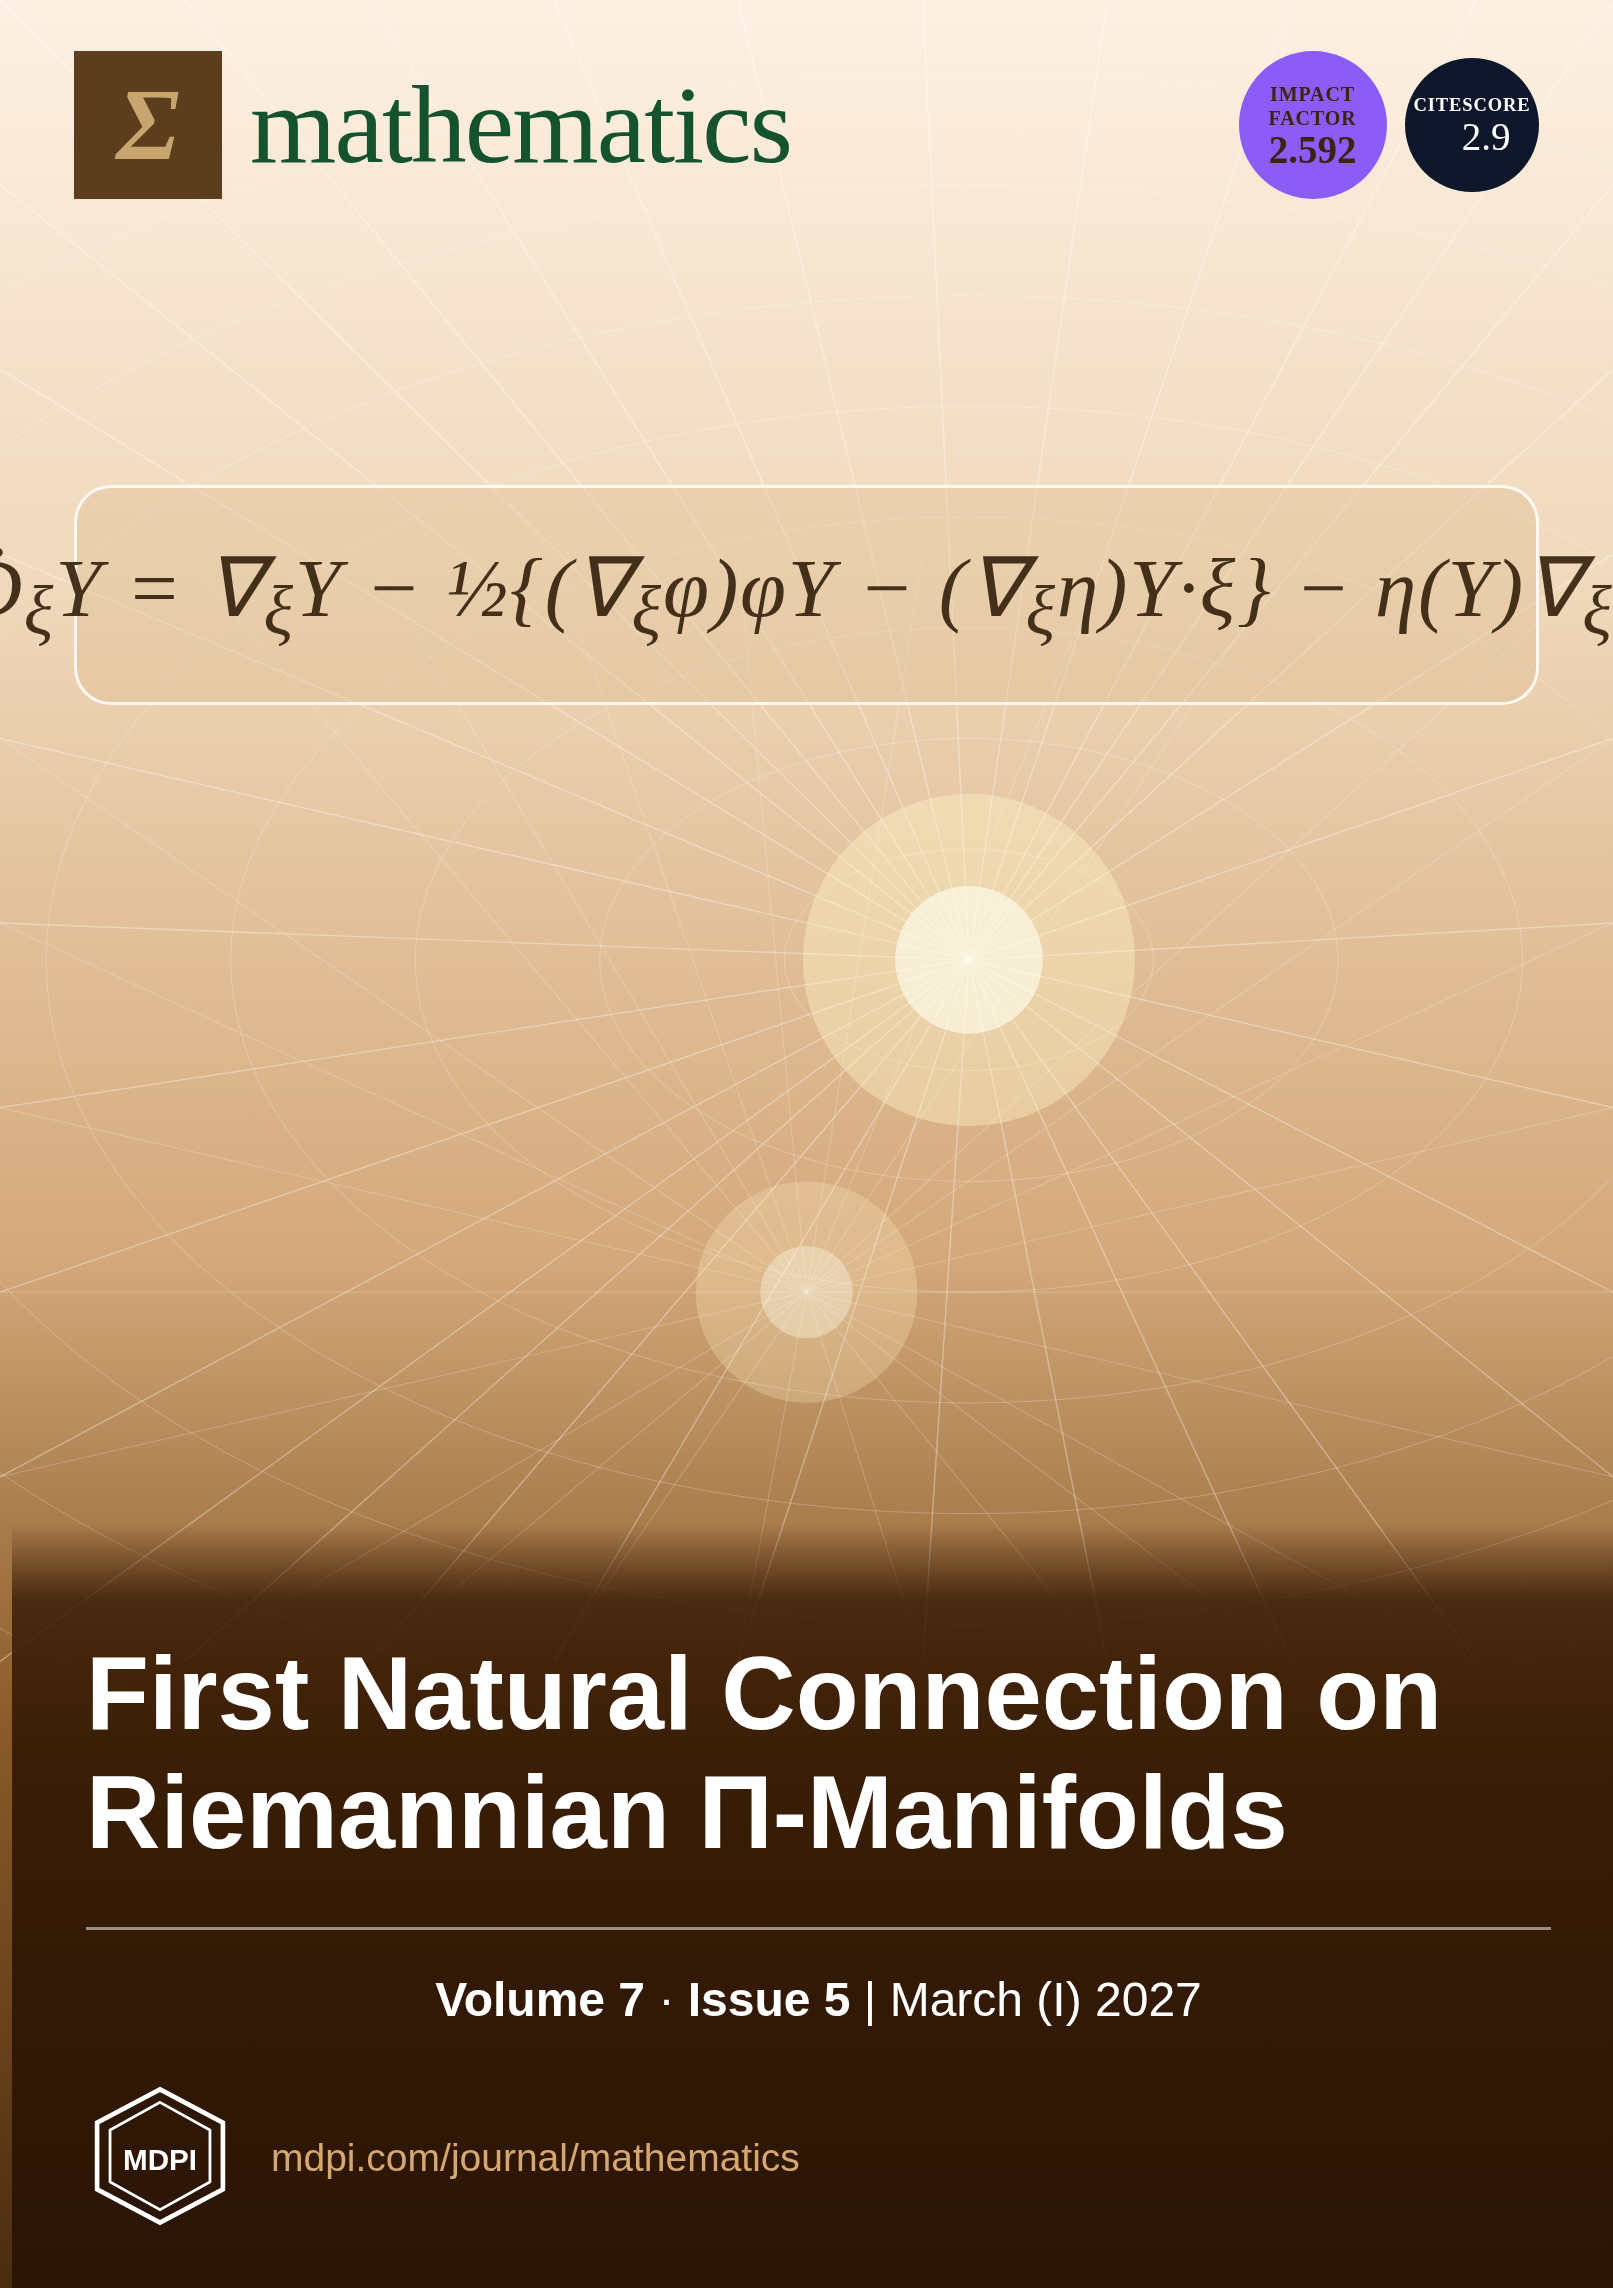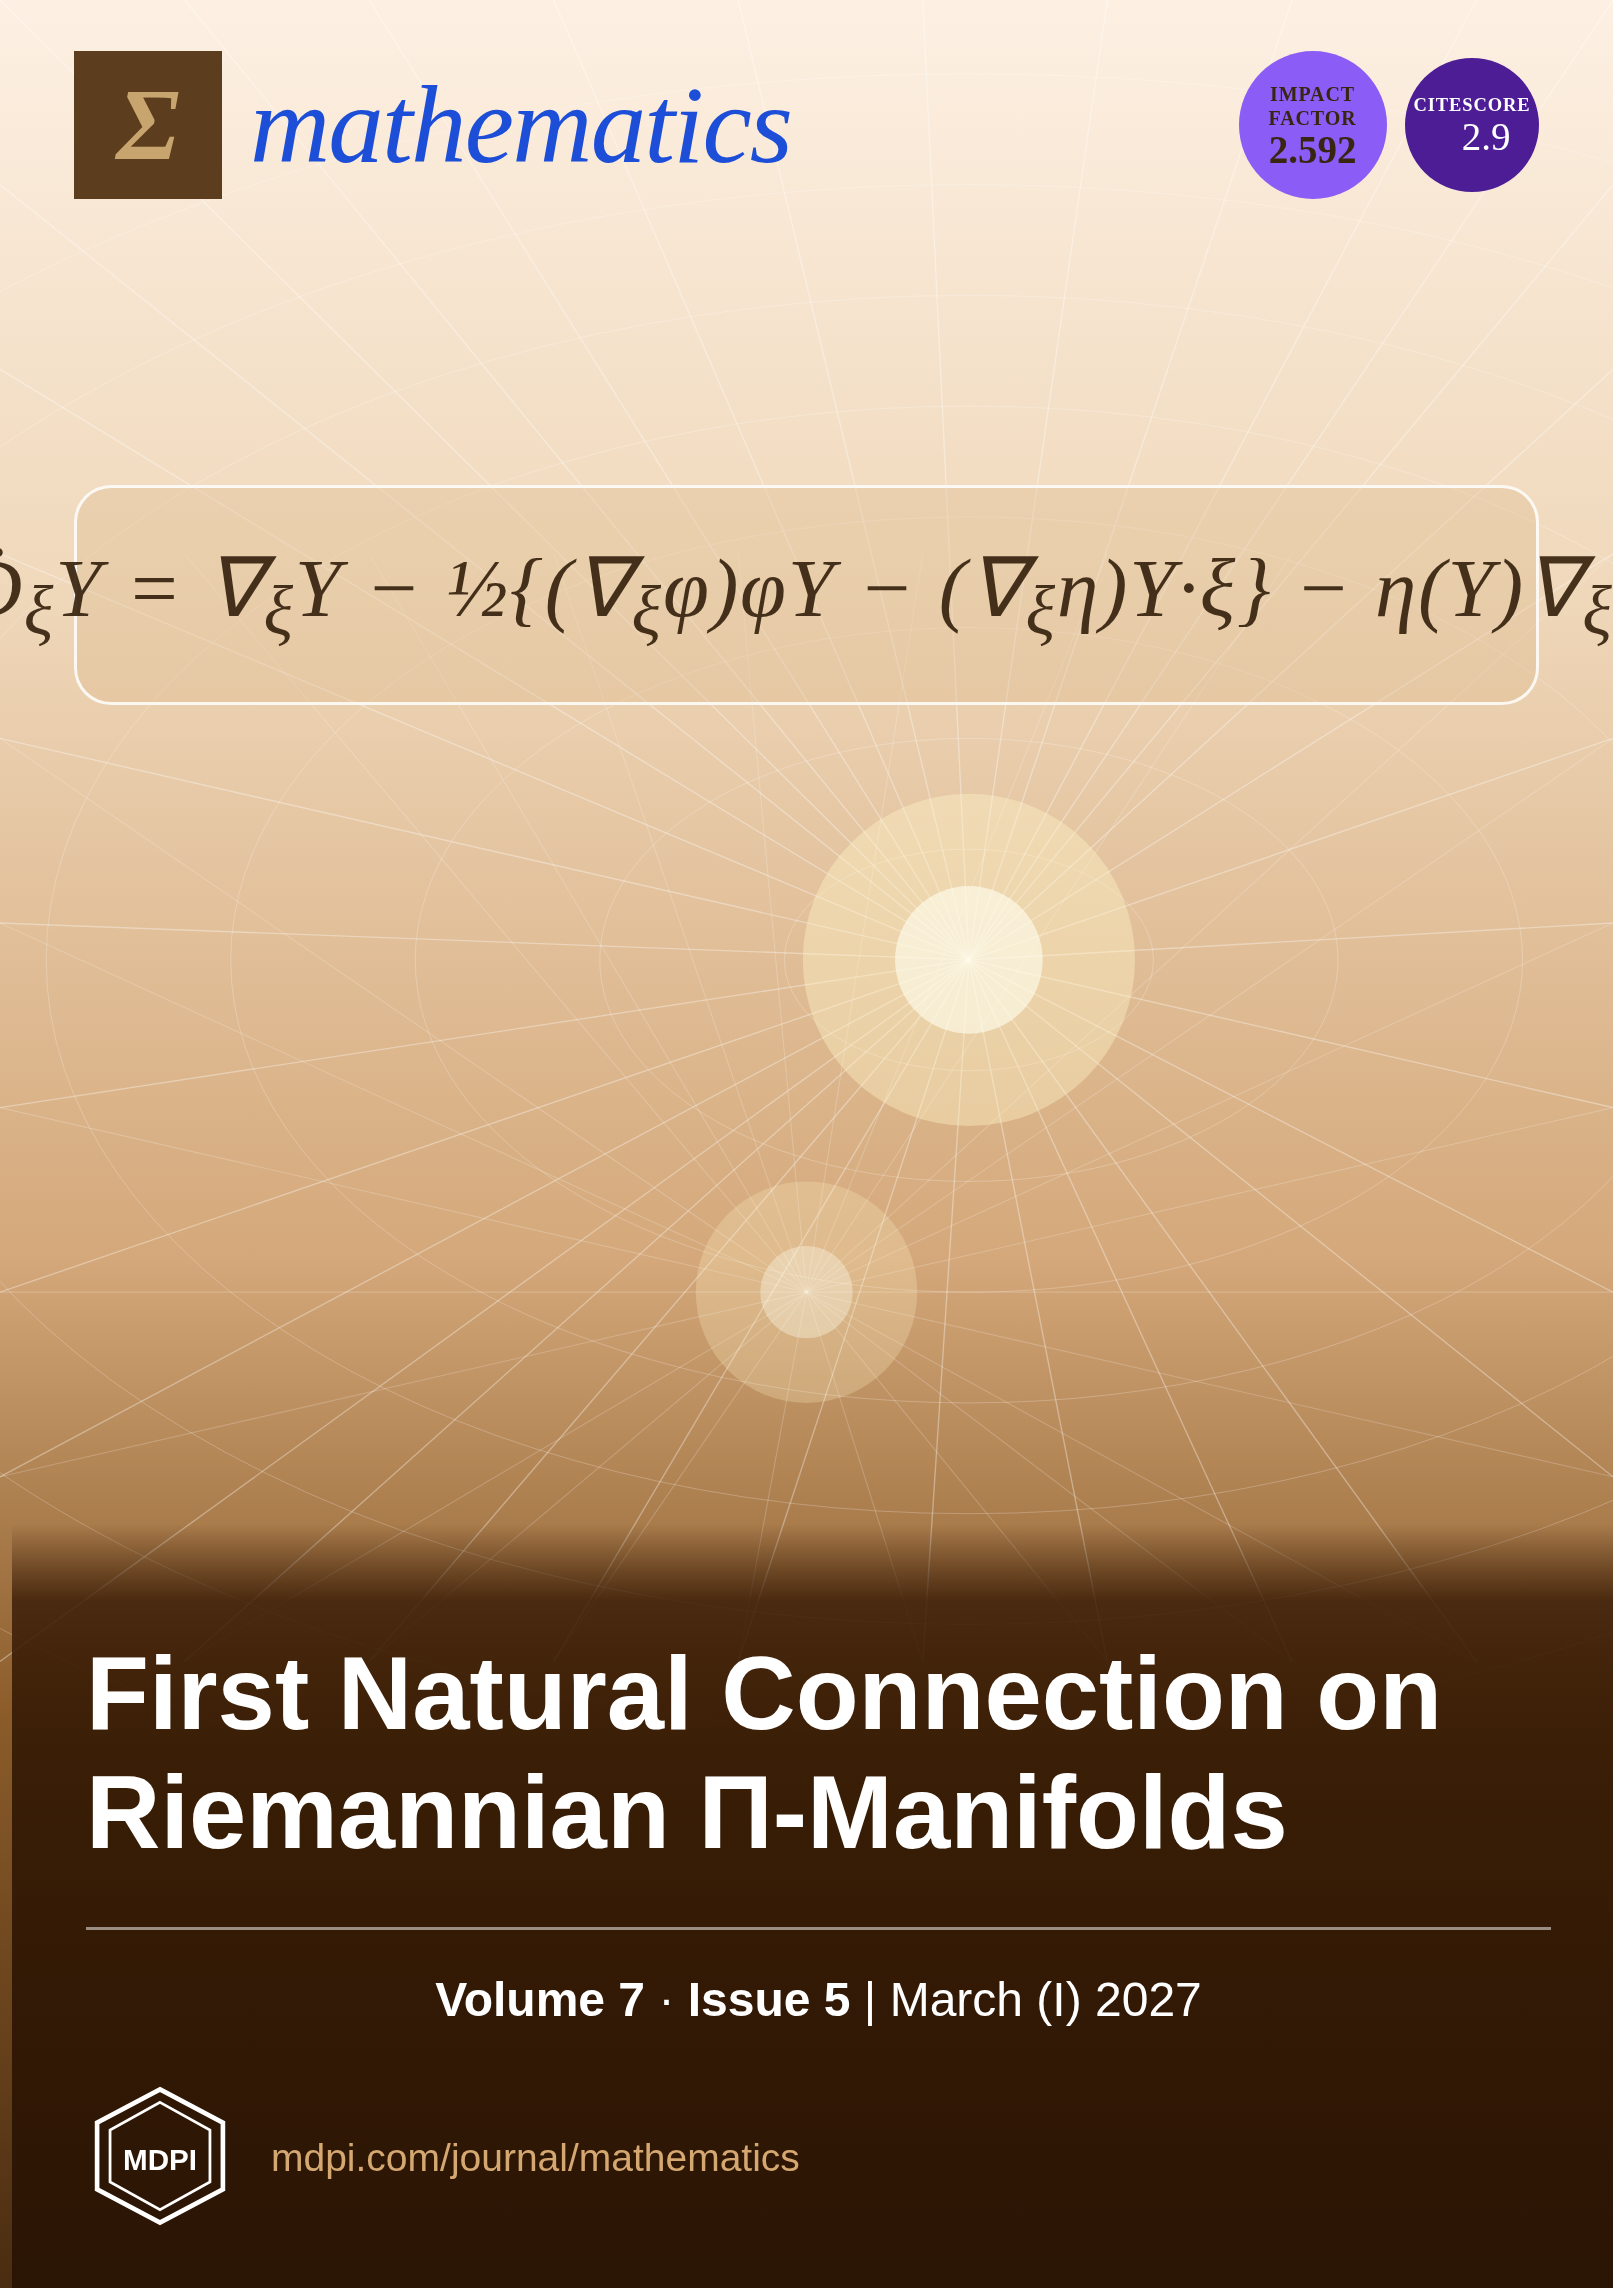--- a/index.html
+++ b/index.html
@@ -72,24 +72,23 @@
       color: #c8a46e;
       font-size: 102px;
       font-family: 'Times New Roman', serif;
       font-style: italic;
       font-weight: bold;
       line-height: 1;
     }
 
     .journal-title {
       font-family: 'Georgia', serif;
-      font-style: italic;
       font-size: 111px;
       font-weight: normal;
-      color: #1d4ed8;
+      color: #14532d;
       letter-spacing: -1.8px;
     }
 
     .badges-area {
       display: flex;
       gap: 18.5px;
       align-items: center;
     }
 
     .badge-impact {
@@ -117,21 +116,21 @@
       font-size: 39px;
       font-weight: bold;
       color: #3a2510;
       line-height: 1;
     }
 
     .badge-citescore {
       width: 134px;
       height: 134px;
       border-radius: 50%;
-      background: #4c1d95;
+      background: #0f172a;
       display: flex;
       flex-direction: column;
       align-items: center;
       justify-content: center;
       text-align: center;
     }
 
     .badge-citescore .label-top {
       font-size: 18.5px;
       font-weight: bold;

